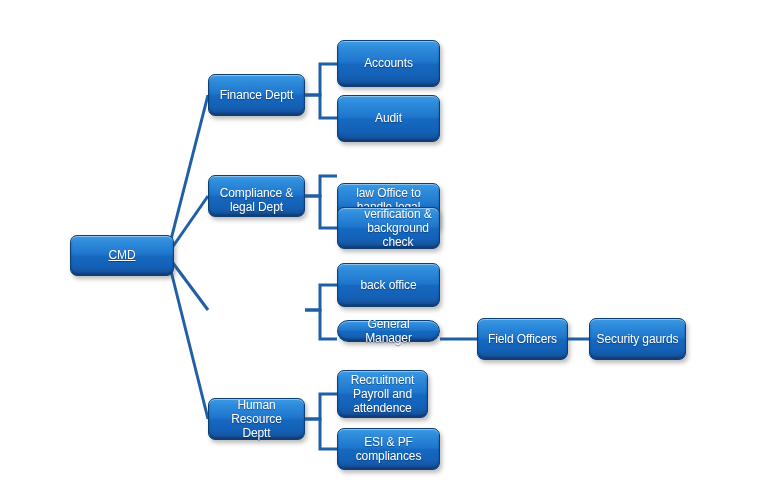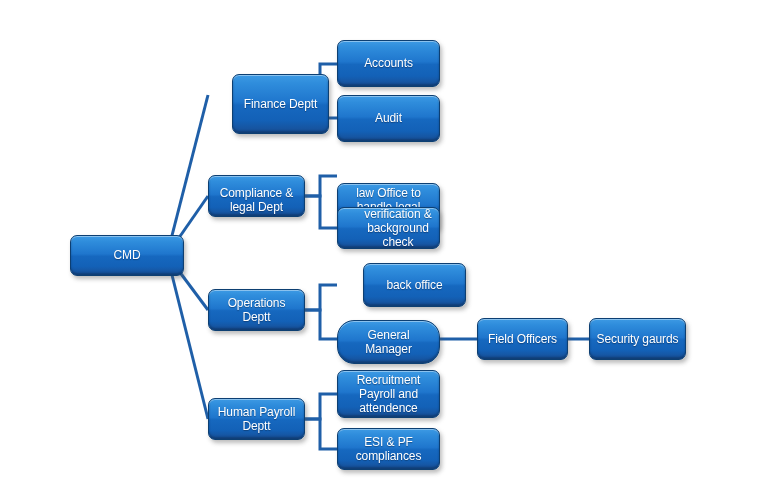--- a/index.html
+++ b/index.html
@@ -81,39 +81,36 @@
       <path d="M305,310 L320,310 L320,339 L337,339"></path>
 
       <path d="M305,419 L320,419 L320,394 L337,394"></path>
       <path d="M305,419 L320,419 L320,449 L337,449"></path>
 
       <path d="M440,339 L477,339"></path>
       <path d="M568,339 L605,339"></path>
     </g>
   </svg>
 
-  <div class="node" style="left:70px; top:235px; width:114px; height:41px;">
+  <div class="node" style="left:70px; top:235px; width:104px; height:41px;text-decoration:underline;">
     <span>CMD</span>
   </div>
 
-  <div class="node" style="left:208px; top:74px; width:97px; height:60px;margin-left:24px;">
+  <div class="node" style="left:208px; top:74px; width:97px; height:42px;">
     <span>Finance Deptt</span>
   </div>
 
   <div class="node" style="left:208px; top:175px; width:97px; height:42px;align-items:flex-end;">
     <span>Compliance &amp;
 legal Dept</span>
   </div>
 
-  <div class="node" style="left:208px; top:289px; width:97px; height:42px;">
-    <span>Operations Deptt</span>
-  </div>
 
   <div class="node" style="left:208px; top:398px; width:97px; height:42px;">
-    <span>Human Payroll
+    <span>Human Resource
 Deptt</span>
   </div>
 
   <div class="node" style="left:337px; top:40px; width:103px; height:47px;">
     <span>Accounts</span>
   </div>
 
   <div class="node" style="left:337px; top:95px; width:103px; height:47px;">
     <span>Audit</span>
   </div>
@@ -122,29 +119,29 @@
     <span>law Office to
 handle legal
 aspects in cases.</span>
   </div>
 
   <div class="node" style="left:337px; top:207px; width:103px; height:42px;padding-left:24px;">
     <span>verification &amp;
 background check</span>
   </div>
 
-  <div class="node" style="left:337px; top:263px; width:103px; height:44px;margin-left:26px;">
+  <div class="node" style="left:337px; top:263px; width:103px; height:44px;">
     <span>back office</span>
   </div>
 
-  <div class="node" style="left:337px; top:320px; width:103px; height:44px;border-radius:17px;">
+  <div class="node" style="left:337px; top:320px; width:103px; height:22px;border-radius:17px;">
     <span>General Manager</span>
   </div>
 
-  <div class="node" style="left:337px; top:370px; width:103px; height:48px;">
+  <div class="node" style="left:337px; top:370px; width:91px; height:48px;">
     <span>Recruitment
 Payroll and
 attendence</span>
   </div>
 
   <div class="node" style="left:477px; top:318px; width:91px; height:42px;">
     <span>Field Officers</span>
   </div>
 
   <div class="node" style="left:337px; top:428px; width:103px; height:42px;">

